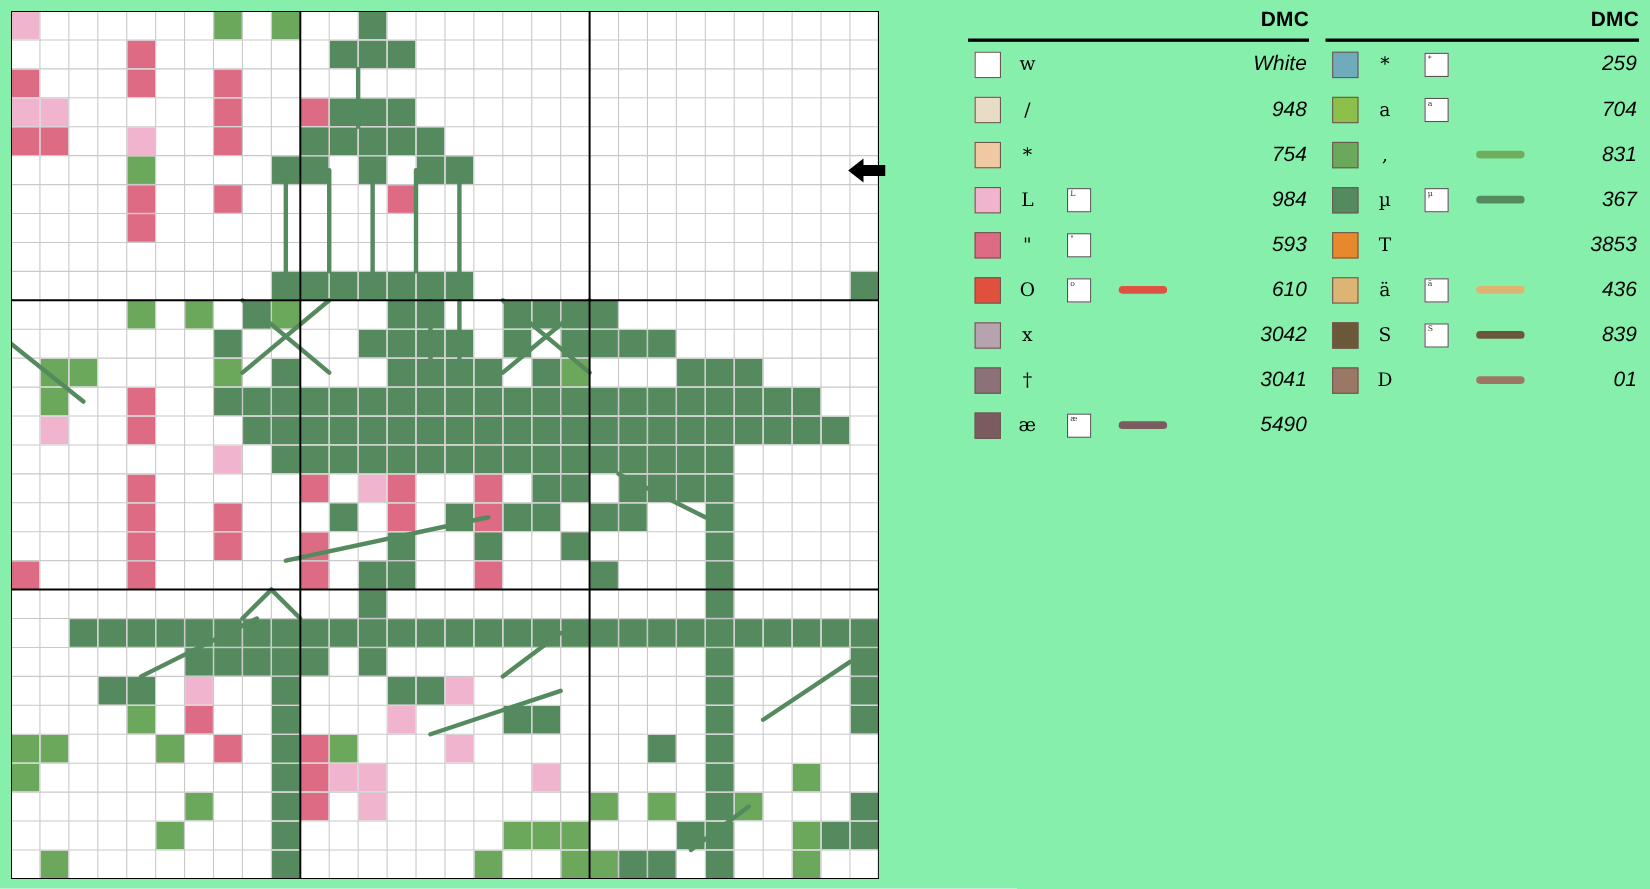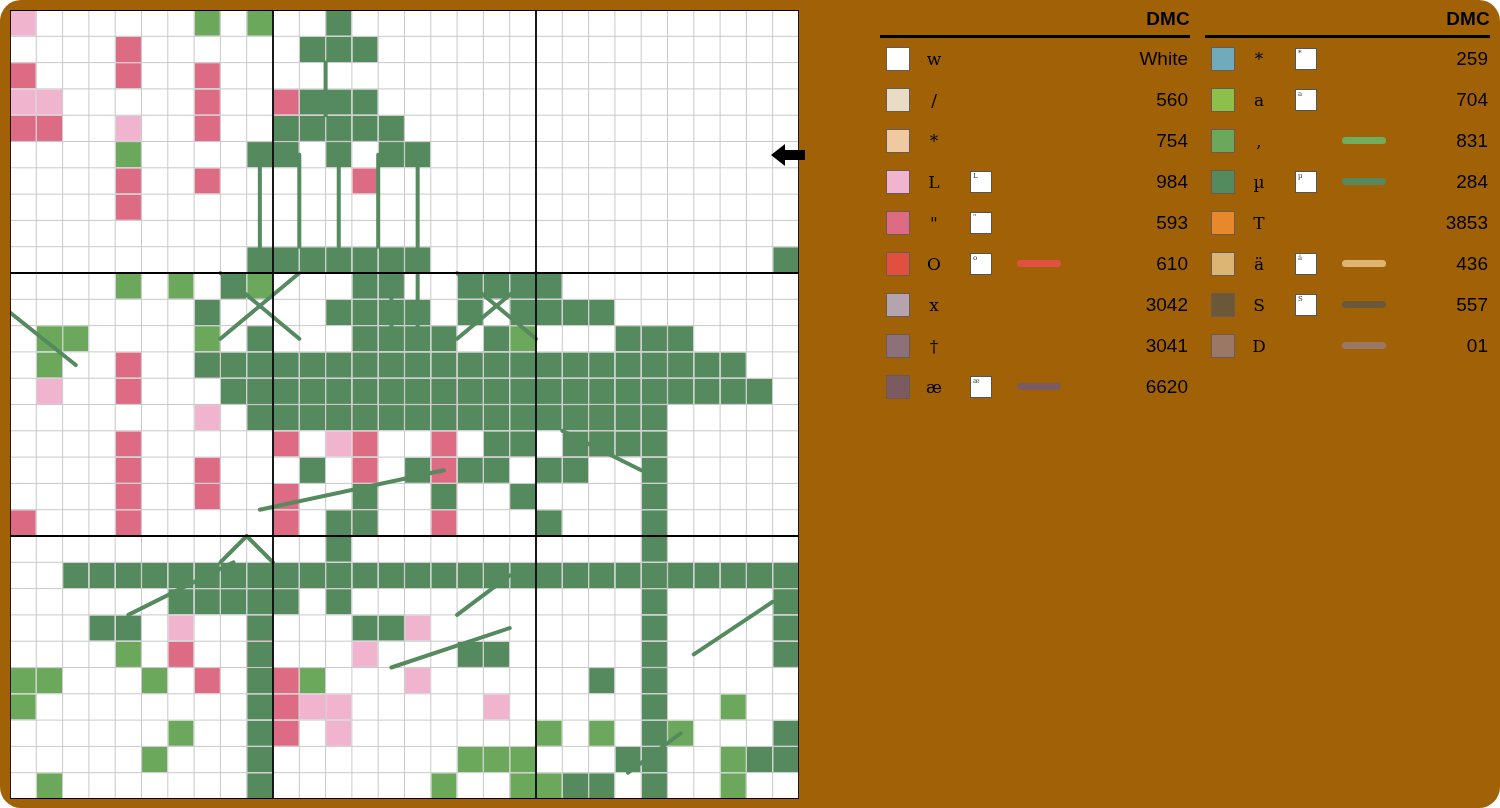--- a/index.html
+++ b/index.html
@@ -5,23 +5,22 @@
   html, body {
     margin: 0;
     padding: 0;
     background: #ffffff;
     font-family: "Liberation Sans", sans-serif;
   }
   #page {
     position: relative;
     width: 1500px;
     height: 808px;
-    background: #a16207;
+    background: #86efac;
     overflow: hidden;
-    border-radius: 21px;
   }
 
   
   #chart-area {
     position: absolute;
     left: 0;
     top: 0;
     width: 820px;
     height: 808px;
   }
@@ -122,20 +121,21 @@
     border-radius: 4px;
   }
   .bs-line.empty i { background: transparent; }
   .dmc-code {
     flex: 1 1 auto;
     text-align: right;
     font-size: 19px;
     color: #000;
     padding-right: 2px;
     white-space: nowrap;
+    font-style: italic;
   }
 
   
   #row-marker-arrow {
     position: absolute;
     left: 770px;
     top: 126px;
     width: 34px;
     height: 26px;
   }
@@ -573,21 +573,21 @@
         </div>
         <div class="legend-row">
           <div class="swatch" style="background: rgb(232, 220, 196);"></div>
           <div class="sym-full">/</div>
           <div class="sym-box">
             <div class="sym-box-inner sym-box-empty"></div>
           </div>
           <div class="bs-line empty">
             <i></i>
           </div>
-          <div class="dmc-code">560</div>
+          <div class="dmc-code">948</div>
         </div>
         <div class="legend-row">
           <div class="swatch" style="background: rgb(238, 201, 162);"></div>
           <div class="sym-full">*</div>
           <div class="sym-box">
             <div class="sym-box-inner sym-box-empty"></div>
           </div>
           <div class="bs-line empty">
             <i></i>
           </div>
@@ -658,21 +658,21 @@
           <div class="swatch" style="background: rgb(123, 90, 96);"></div>
           <div class="sym-full">æ</div>
           <div class="sym-box">
             <div class="sym-box-inner">
               <span>æ</span>
             </div>
           </div>
           <div class="bs-line">
             <i style="background: rgb(123, 90, 96);"></i>
           </div>
-          <div class="dmc-code">6620</div>
+          <div class="dmc-code">5490</div>
         </div>
       </div>
   </div>
 
   <div class="legend" id="legend-col-2">
     <div class="legend-header">
       <div class="legend-title">DMC</div>
       <div class="legend-rule"></div>
     </div>
     <div class="legend-rows">
@@ -717,21 +717,21 @@
           <div class="swatch" style="background: rgb(85, 137, 94);"></div>
           <div class="sym-full">µ</div>
           <div class="sym-box">
             <div class="sym-box-inner">
               <span>µ</span>
             </div>
           </div>
           <div class="bs-line">
             <i style="background: rgb(85, 137, 94);"></i>
           </div>
-          <div class="dmc-code">284</div>
+          <div class="dmc-code">367</div>
         </div>
         <div class="legend-row">
           <div class="swatch" style="background: rgb(232, 136, 44);"></div>
           <div class="sym-full">T</div>
           <div class="sym-box">
             <div class="sym-box-inner sym-box-empty"></div>
           </div>
           <div class="bs-line empty">
             <i></i>
           </div>
@@ -754,21 +754,21 @@
           <div class="swatch" style="background: rgb(107, 88, 56);"></div>
           <div class="sym-full">S</div>
           <div class="sym-box">
             <div class="sym-box-inner">
               <span>S</span>
             </div>
           </div>
           <div class="bs-line">
             <i style="background: rgb(107, 88, 56);"></i>
           </div>
-          <div class="dmc-code">557</div>
+          <div class="dmc-code">839</div>
         </div>
         <div class="legend-row">
           <div class="swatch" style="background: rgb(155, 119, 101);"></div>
           <div class="sym-full">D</div>
           <div class="sym-box">
             <div class="sym-box-inner sym-box-empty"></div>
           </div>
           <div class="bs-line">
             <i style="background: rgb(155, 119, 101);"></i>
           </div>

